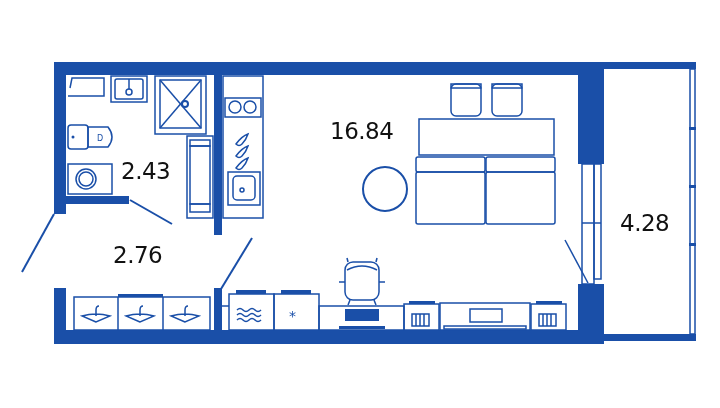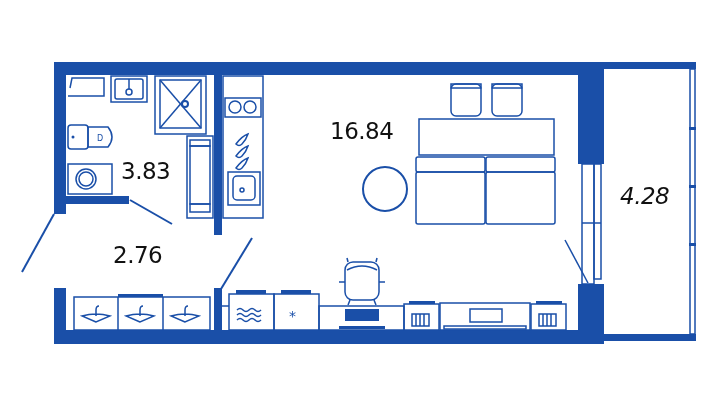--- a/index.html
+++ b/index.html
@@ -187,16 +187,16 @@
     <rect class="lt" x="492" y="84" width="30" height="32" rx="5"></rect>
     <rect class="lt" x="492" y="84" width="30" height="4"></rect>
     <rect class="lt" x="419" y="119" width="135" height="36"></rect>
     <rect class="lt" x="416" y="157" width="69" height="15" rx="2"></rect>
     <rect class="lt" x="486" y="157" width="69" height="15" rx="2"></rect>
     <rect class="lt" x="416" y="172" width="69" height="52" rx="2"></rect>
     <rect class="lt" x="486" y="172" width="69" height="52" rx="2"></rect>
   </g>
 </svg>
 
-<div class="area-label" style="left:121px;top:158px;">3.83</div>
+<div class="area-label" style="left:121px;top:158px;">2.43</div>
 <div class="area-label" style="left:113px;top:242px;">2.76</div>
 <div class="area-label" style="left:302px;top:118px;margin-left:28px;">16.84</div>
-<div class="area-label" style="left:620px;top:183px;font-style:italic;">4.28</div>
+<div class="area-label" style="left:620px;top:210px;">4.28</div>
 
 </body></html>

